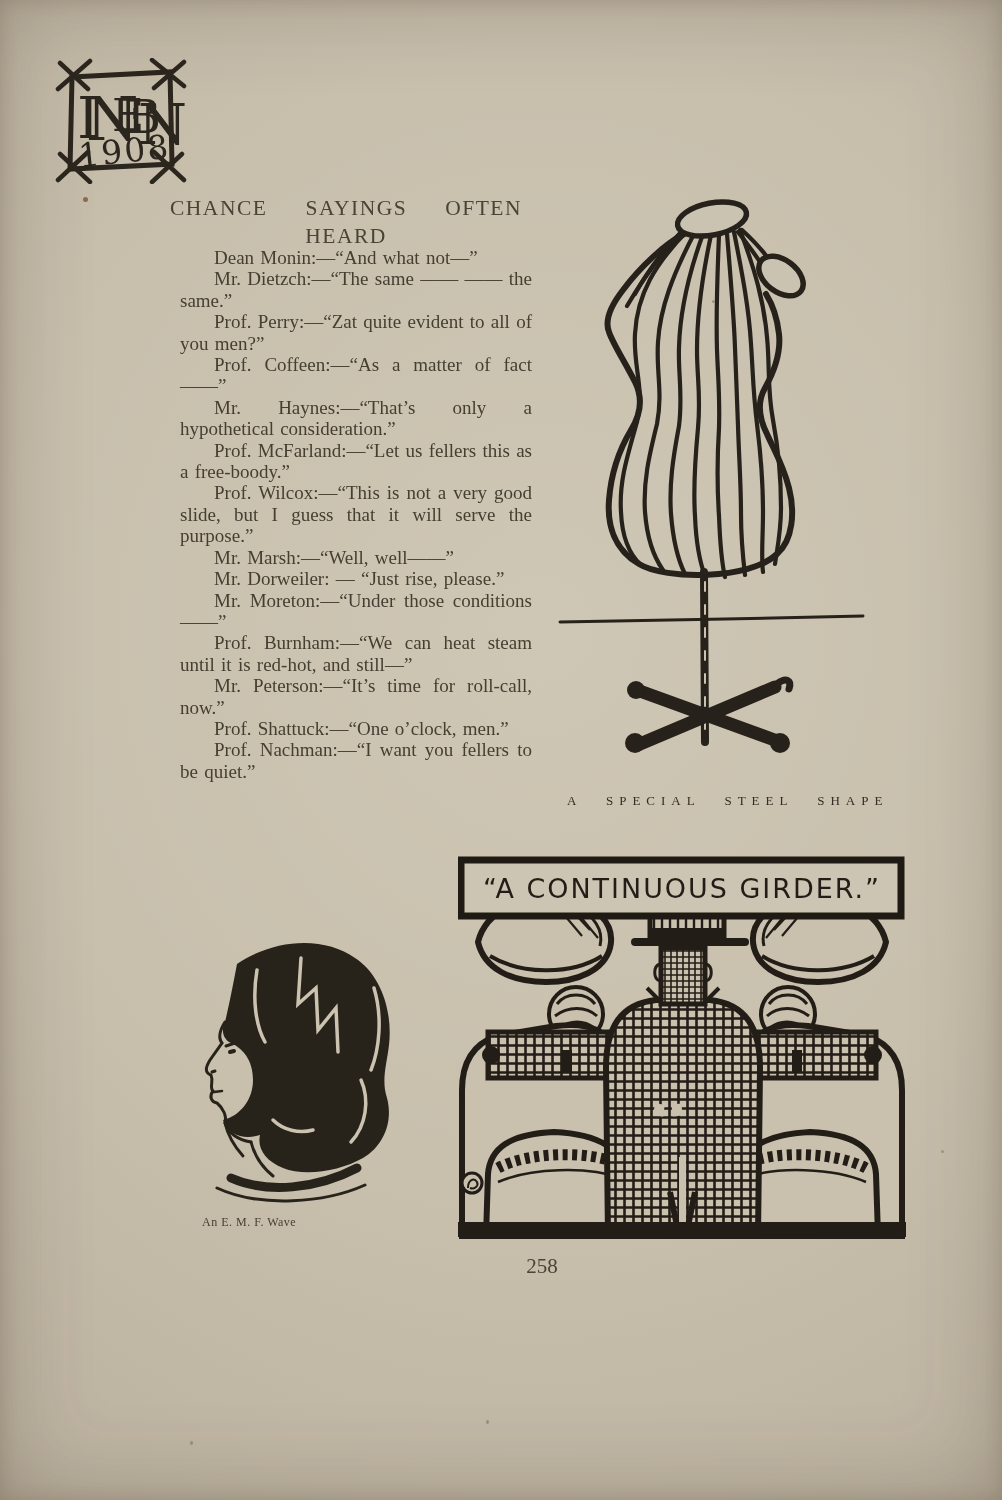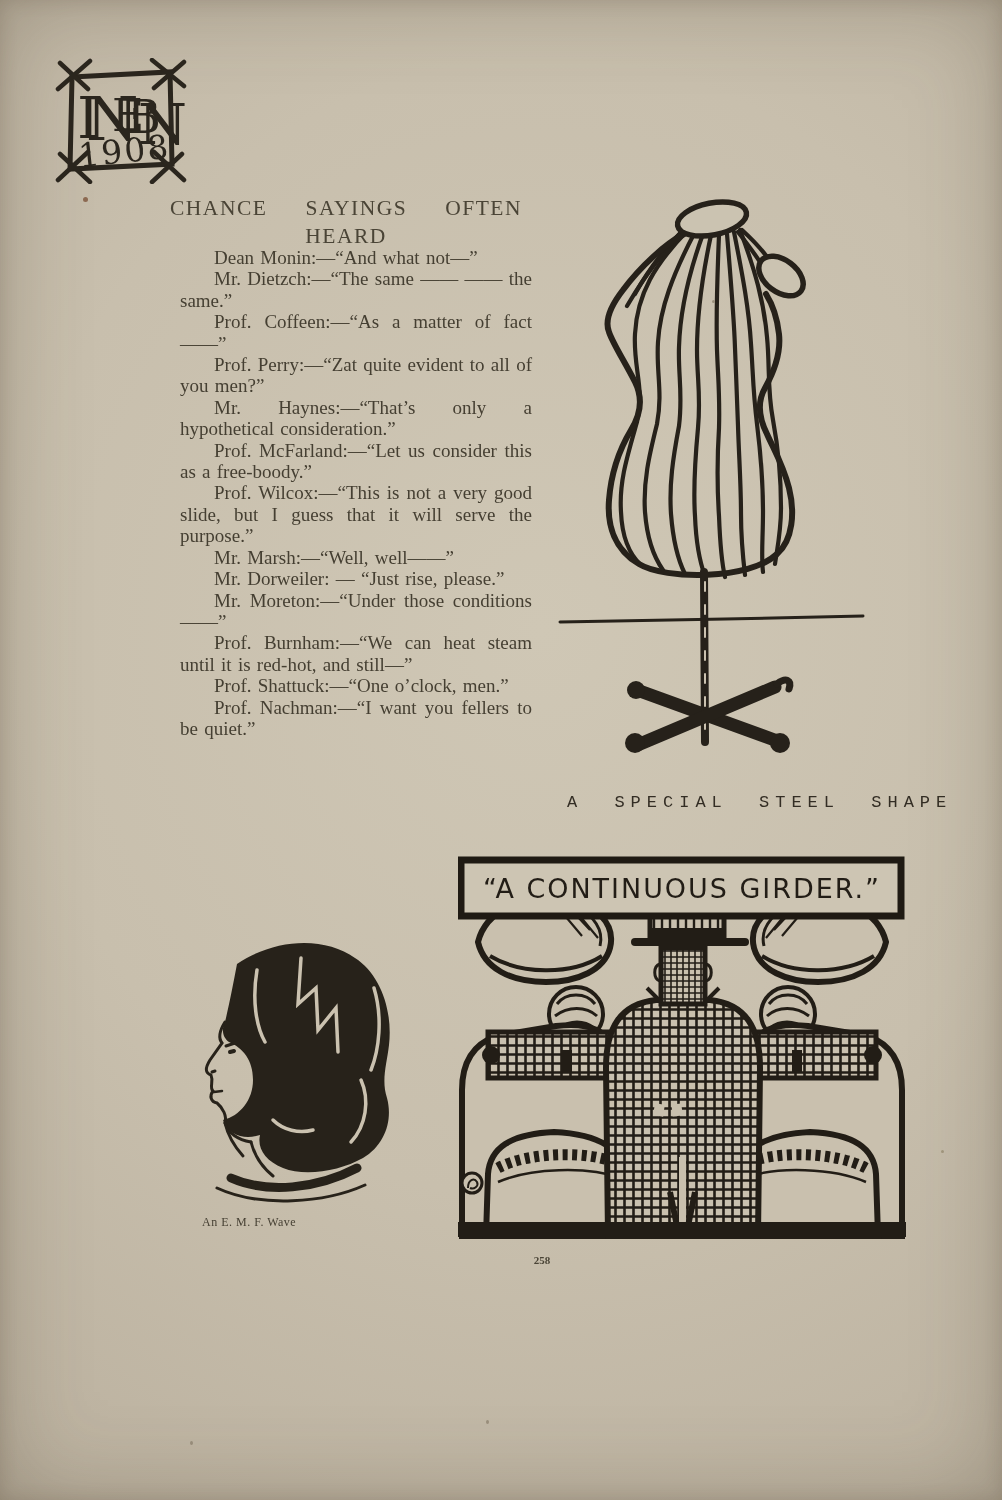--- a/index.html
+++ b/index.html
@@ -16,25 +16,25 @@
   
   .heading{position:absolute;left:170px;top:194px;width:352px;color:#4a4436;
     font-size:21.5px;line-height:28px;letter-spacing:1.5px;font-weight:400;margin:0;}
   .heading .l1{display:block;text-align:justify;text-align-last:justify;}
   .heading .l2{display:block;text-align:center;font-family:Liberation Serif, serif;}
   
   .sayings{position:absolute;left:180px;top:247px;width:352px;color:#453f32;
     font-size:19px;line-height:21.4px;}
   .sayings p{margin:0;text-align:justify;text-indent:34px;word-spacing:1.5px;}
   
-  .hand-caption{position:absolute;font-family:Liberation Mono, monospace;
-    color:#332d24;font-size:17px;letter-spacing:6px;word-spacing:15px;white-space:nowrap;}
+  .hand-caption{position:absolute;font-family:Liberation Serif, serif;
+    color:#332d24;font-size:13px;letter-spacing:6px;word-spacing:15px;white-space:nowrap;}
   .serif-caption{position:absolute;color:#474134;font-size:12px;letter-spacing:.5px;text-align:left;}
   .page-number{position:absolute;left:512px;top:1254px;width:60px;text-align:center;
-    color:#4a4436;font-size:11px;font-weight:bold;}
+    color:#4a4436;font-size:21px;}
   figure{margin:0;padding:0;}
   .abs{position:absolute;}
   .speck{position:absolute;border-radius:50%;}
 </style>
 </head>
 <body>
 
 <div class="page">
 
   <svg class="abs" style="left:55px;top:58px" width="132" height="126" viewBox="0 0 132 126">
@@ -59,39 +59,40 @@
     <span class="l1">CHANCE SAYINGS OFTEN</span>
     <span class="l2">HEARD</span>
   </h1>
 
   <div class="sayings">
 
       <p class="saying">Dean Monin:—“And what not—”</p>
 
       <p class="saying">Mr. Dietzch:—“The same —— —— the same.”</p>
 
+      <p class="saying">Prof. Perry:—“Zat quite evident to all of you men?”</p>
+
       <p class="saying">Prof. Coffeen:—“As a matter of fact——”</p>
 
-      <p class="saying">Prof. Perry:—“Zat quite evident to all of you men?”</p>
-
       <p class="saying">Mr. Haynes:—“That’s only a hypothetical consideration.”</p>
 
-      <p class="saying">Prof. McFarland:—“Let us consider this as a free-boody.”</p>
+      <p class="saying">Prof. McFarland:—“Let us fellers this as a free-boody.”</p>
 
       <p class="saying">Prof. Wilcox:—“This is not a very good slide, but I guess that it will serve the purpose.”</p>
 
       <p class="saying">Mr. Marsh:—“Well, well——”</p>
 
 
       <p class="saying">Mr. Dorweiler: — “Just rise, please.”</p>
 
       <p class="saying">Mr. Moreton:—“Under those conditions——”</p>
 
       <p class="saying">Prof. Burnham:—“We can heat steam until it is red-hot, and still—”</p>
 
+      <p class="saying">Mr. Peterson:—“It’s time for roll-call, now.”</p>
 
       <p class="saying">Prof. Shattuck:—“One o’clock, men.”</p>
 
       <p class="saying">Prof. Nachman:—“I want you fellers to be quiet.”</p>
     </div>
 
   <figure class="abs" style="left:545px;top:182px">
     <svg width="380" height="600" viewBox="0 0 380 600">
       <g stroke="#26211a" fill="none" stroke-linecap="round">
 

